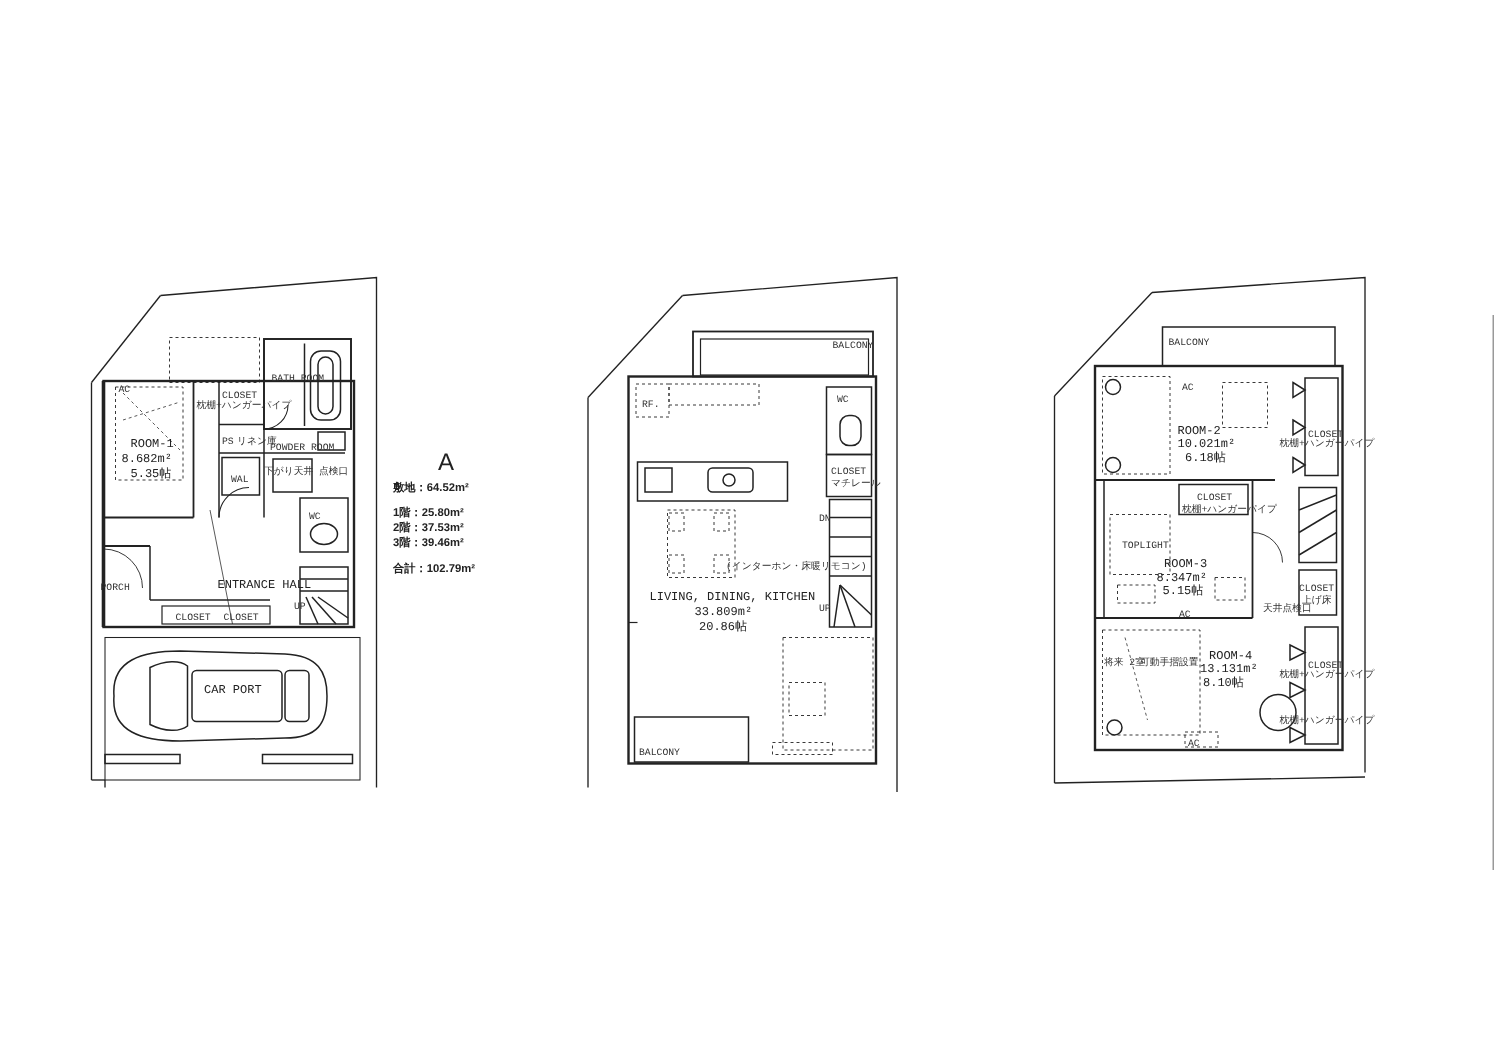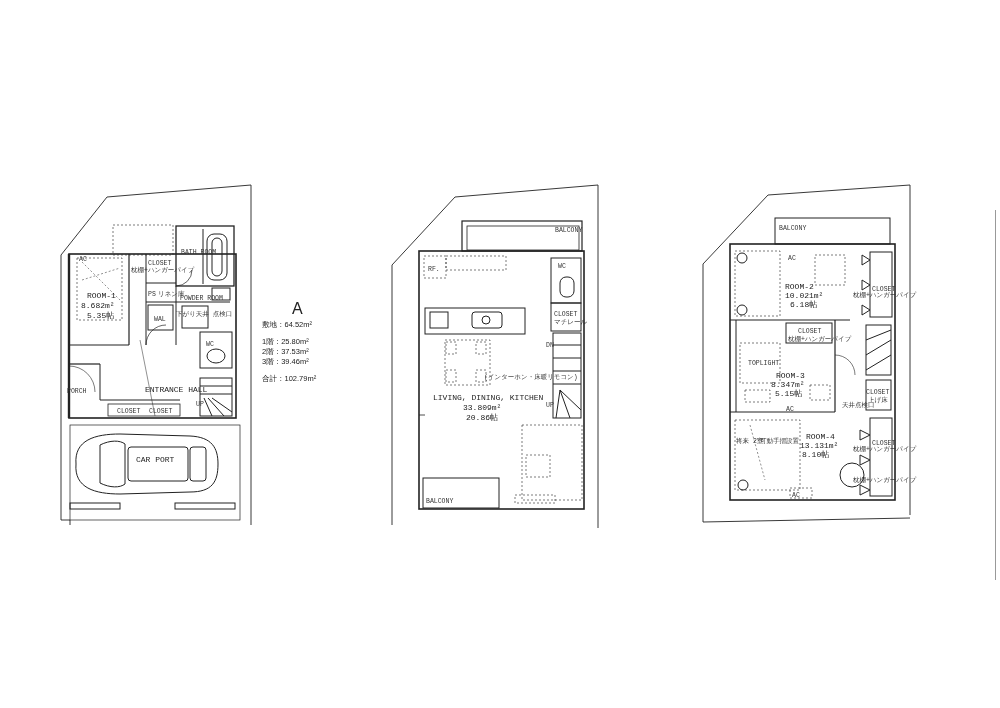--- a/index.html
+++ b/index.html
@@ -3,21 +3,21 @@
 <meta charset="utf-8">
 <style>
   html, body { margin:0; padding:0; background:#ffffff; }
   body { width:1000px; height:708px; position:relative; overflow:hidden;
          font-family:"Liberation Sans", sans-serif; color:#222; }
   svg { position:absolute; left:0; top:0; }
   .lbl { font-family:"Liberation Mono", monospace; font-size:8px; fill:#222; }
   .lbl-sm { font-family:"Liberation Mono", monospace; font-size:6.5px; fill:#333; }
   .summary { position:absolute; left:262px; top:300px; width:100px; font-size:7.5px; color:#222; line-height:10px; }
   .summary .title { font-size:16px; text-align:left; padding-left:30px; margin-bottom:2px; line-height:18px; }
-  .summary .row { white-space:nowrap; }
+  .summary .row { white-space:nowrap;font-weight:bold; }
   .summary .gap { height:7px; }
   .edge-line { position:absolute; left:995px; top:210px; width:1px; height:370px; background:#999; }
 </style>
 </head>
 <body>
 
 <svg width="1000" height="708" viewBox="0 0 1000 708">
   <g stroke="#222" fill="none" stroke-width="1">
 
     <g>

